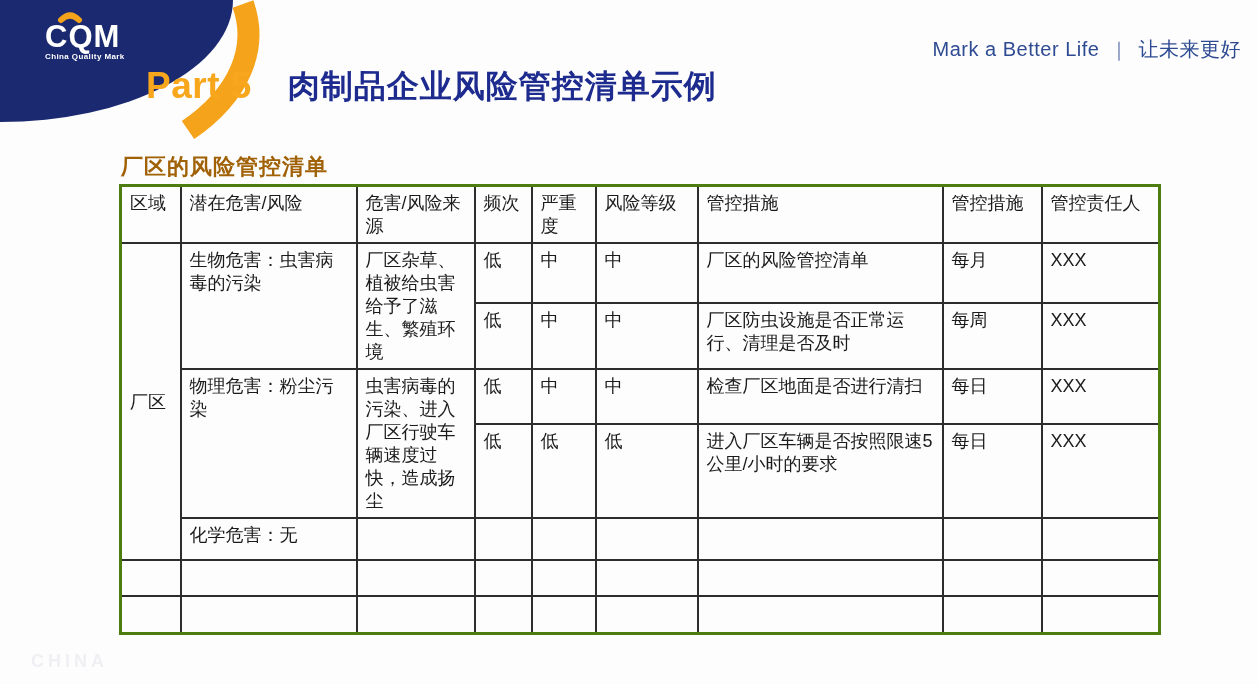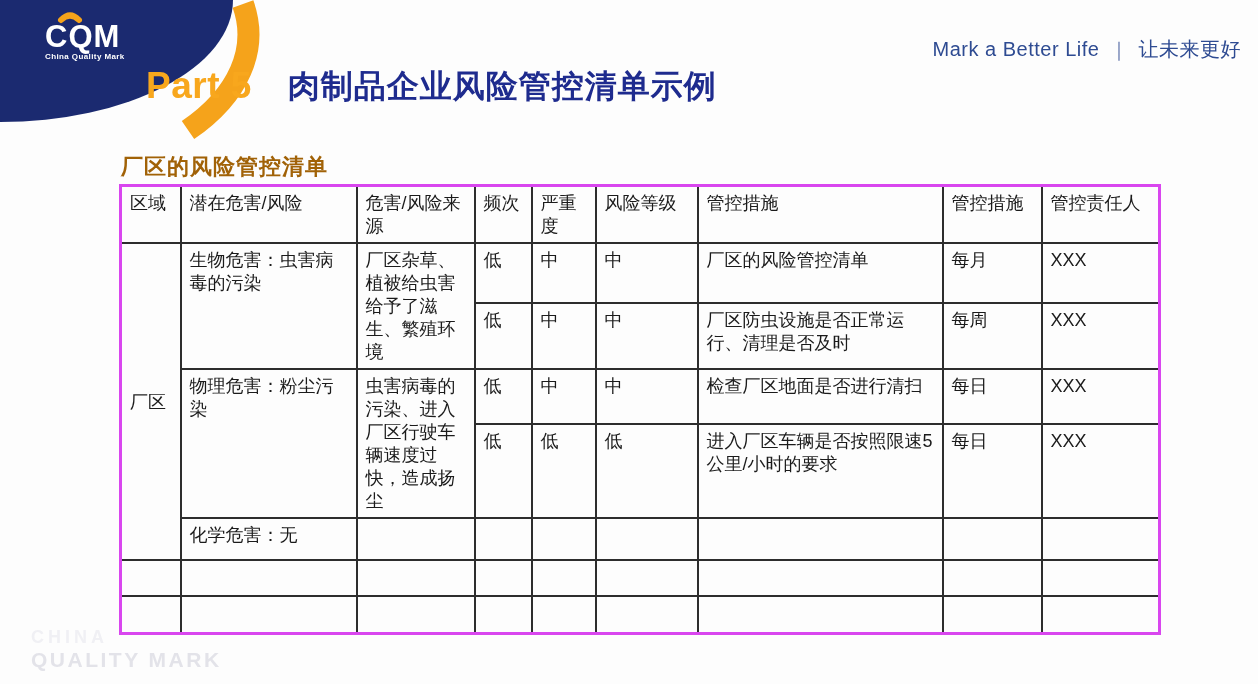--- a/index.html
+++ b/index.html
@@ -32,21 +32,21 @@
   }
   
   .section-subtitle{
     position:absolute;left:121px;top:152px;
     font-size:22px;font-weight:bold;color:#a16207;letter-spacing:1px;
   }
   
   .risk-table-wrap{position:absolute;left:119px;top:184px;}
   table.risk-table{
     border-collapse:collapse;table-layout:fixed;width:1039px;
-    border:3px solid #d946ef;
+    border:3px solid #4d7c0f;
   }
   .risk-table th,.risk-table td{
     border:2px solid #2d2d2d;
     vertical-align:top;text-align:left;
     padding:5px 8px 4px 8px;
     font-size:18px;font-weight:normal;color:#1b1b1b;line-height:1.28;
     overflow:hidden;word-break:break-word;
   }
   .risk-table td.area-merged{vertical-align:middle;margin-left:11px;}
   
@@ -173,14 +173,13 @@
       <td></td>
       <td></td>
       <td></td>
     </tr>
   </tbody>
     </table>
 </div>
 
 <div class="watermark">
   <div class="wm1">CHINA</div>
-  <div class="wm2">QUALITY MARK</div>
 </div>
 
 </body></html>

